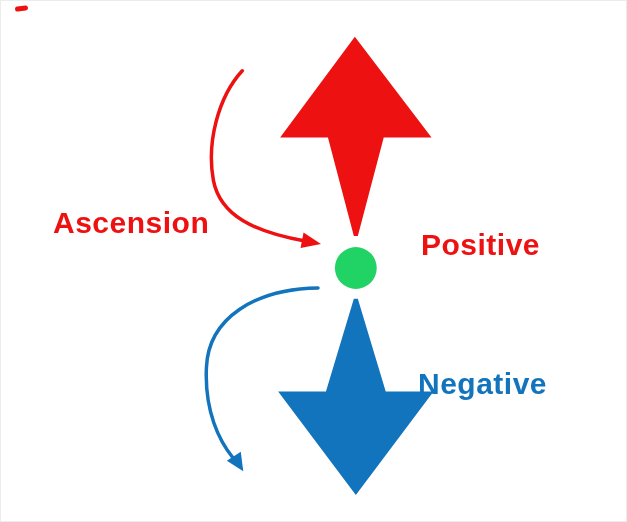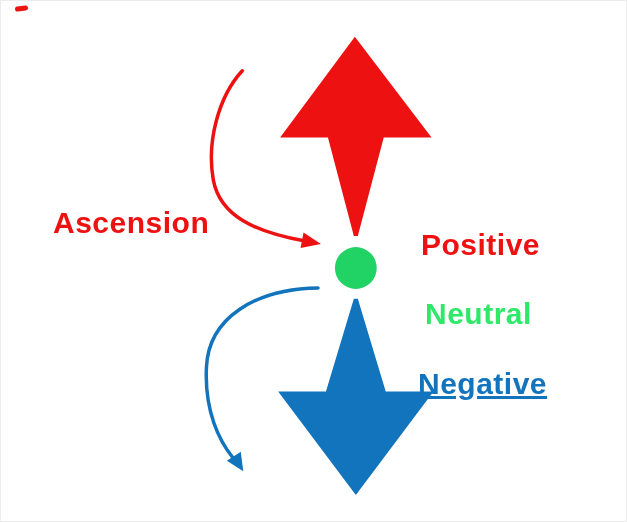--- a/index.html
+++ b/index.html
@@ -71,17 +71,16 @@
     <polygon points="243,472 226.5,461.5 240.5,452.5" fill="#1274bd"></polygon>
   </svg>
 
   <div id="top-left-artifact" style="background: rgb(238, 17, 17);"></div>
 
   <div class="label" id="label-ascension" style="color: rgb(238, 17, 17);">Ascension</div>
 
 
   <div class="label" id="label-positive" style="color: rgb(238, 17, 17);">Positive</div>
 
-  <div class="label" id="label-neutral" style="color: rgb(46, 233, 104);">Neutral</div>
 
-  <div class="label" id="label-negative" style="color: rgb(18, 116, 189); text-decoration: underline;">Negative</div>
+  <div class="label" id="label-negative" style="color: rgb(18, 116, 189);">Negative</div>
 
 </div>
 
 </body></html>

